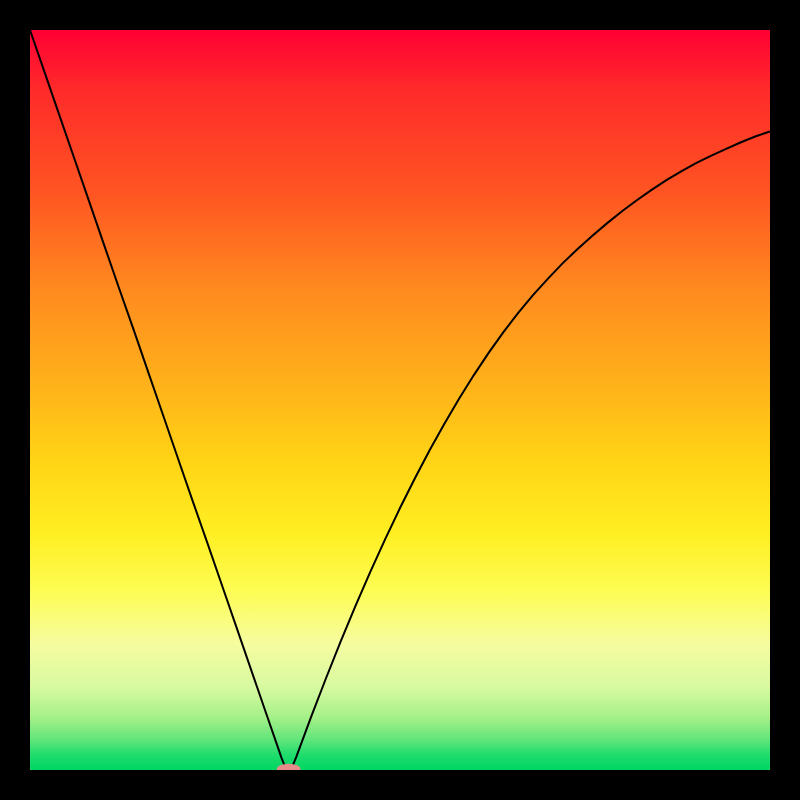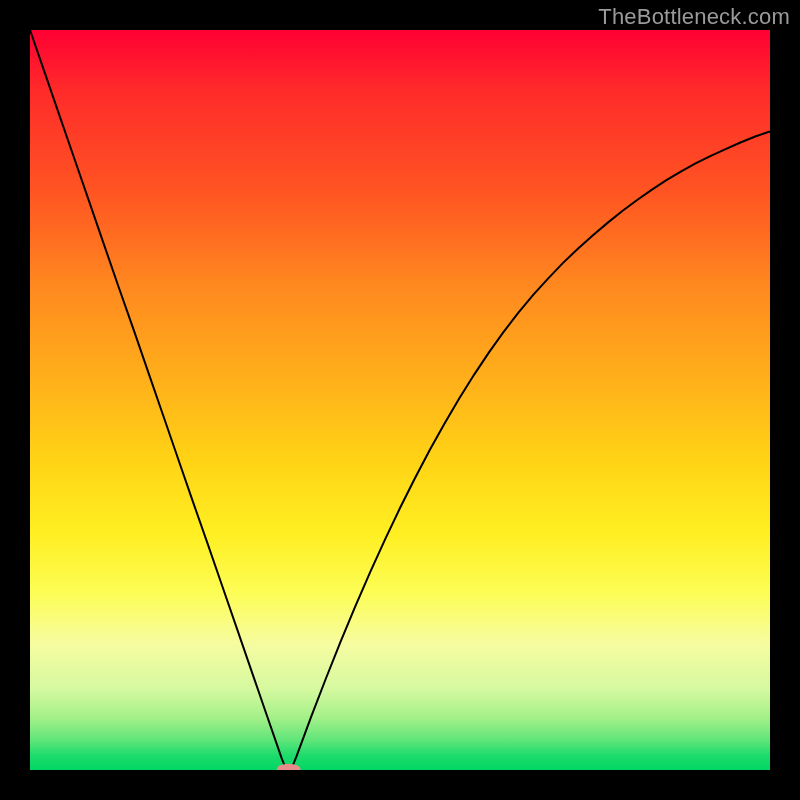--- a/index.html
+++ b/index.html
@@ -63,14 +63,13 @@
 <body>
 <div class="frame">
 
   <div class="plot-area">
     <svg class="plot-svg" viewBox="0 0 740 740" preserveAspectRatio="none">
       <path id="curve-path" d="M0.00 0.00 L14.80 42.92 L29.60 85.84 L44.40 128.76 L59.20 171.68 L74.00 214.60 L88.80 257.52 L103.60 299.70 L118.40 342.62 L133.20 385.54 L148.00 428.46 L162.80 471.38 L177.60 513.56 L192.40 556.48 L207.20 599.40 L222.00 642.32 L229.40 663.78 L236.80 685.24 L244.20 706.70 L251.60 728.16 L256.04 739.26 L261.22 739.26 L266.40 726.68 L281.20 686.72 L296.00 648.24 L310.80 611.24 L325.60 575.72 L340.40 541.68 L355.20 509.12 L370.00 478.04 L384.80 448.44 L399.60 420.32 L414.40 393.68 L429.20 368.52 L444.00 344.84 L458.80 322.64 L473.60 301.92 L488.40 282.68 L503.20 264.92 L518.00 248.64 L532.80 233.10 L547.60 219.04 L562.40 205.72 L577.20 193.14 L592.00 181.30 L606.80 170.20 L621.60 159.84 L636.40 150.22 L651.20 141.34 L666.00 133.20 L680.80 125.80 L695.60 119.14 L710.40 112.48 L725.20 106.56 L740.00 101.38" fill="none" stroke="#000000" stroke-width="2"></path>
       <ellipse id="marker-ellipse" cx="258.63" cy="739.26" rx="11.84" ry="5.55" fill="#e48d8b"></ellipse>
     </svg>
   </div>
 
-  <div class="watermark">TheBottleneck.com</div>
 </div>
 
 </body></html>

